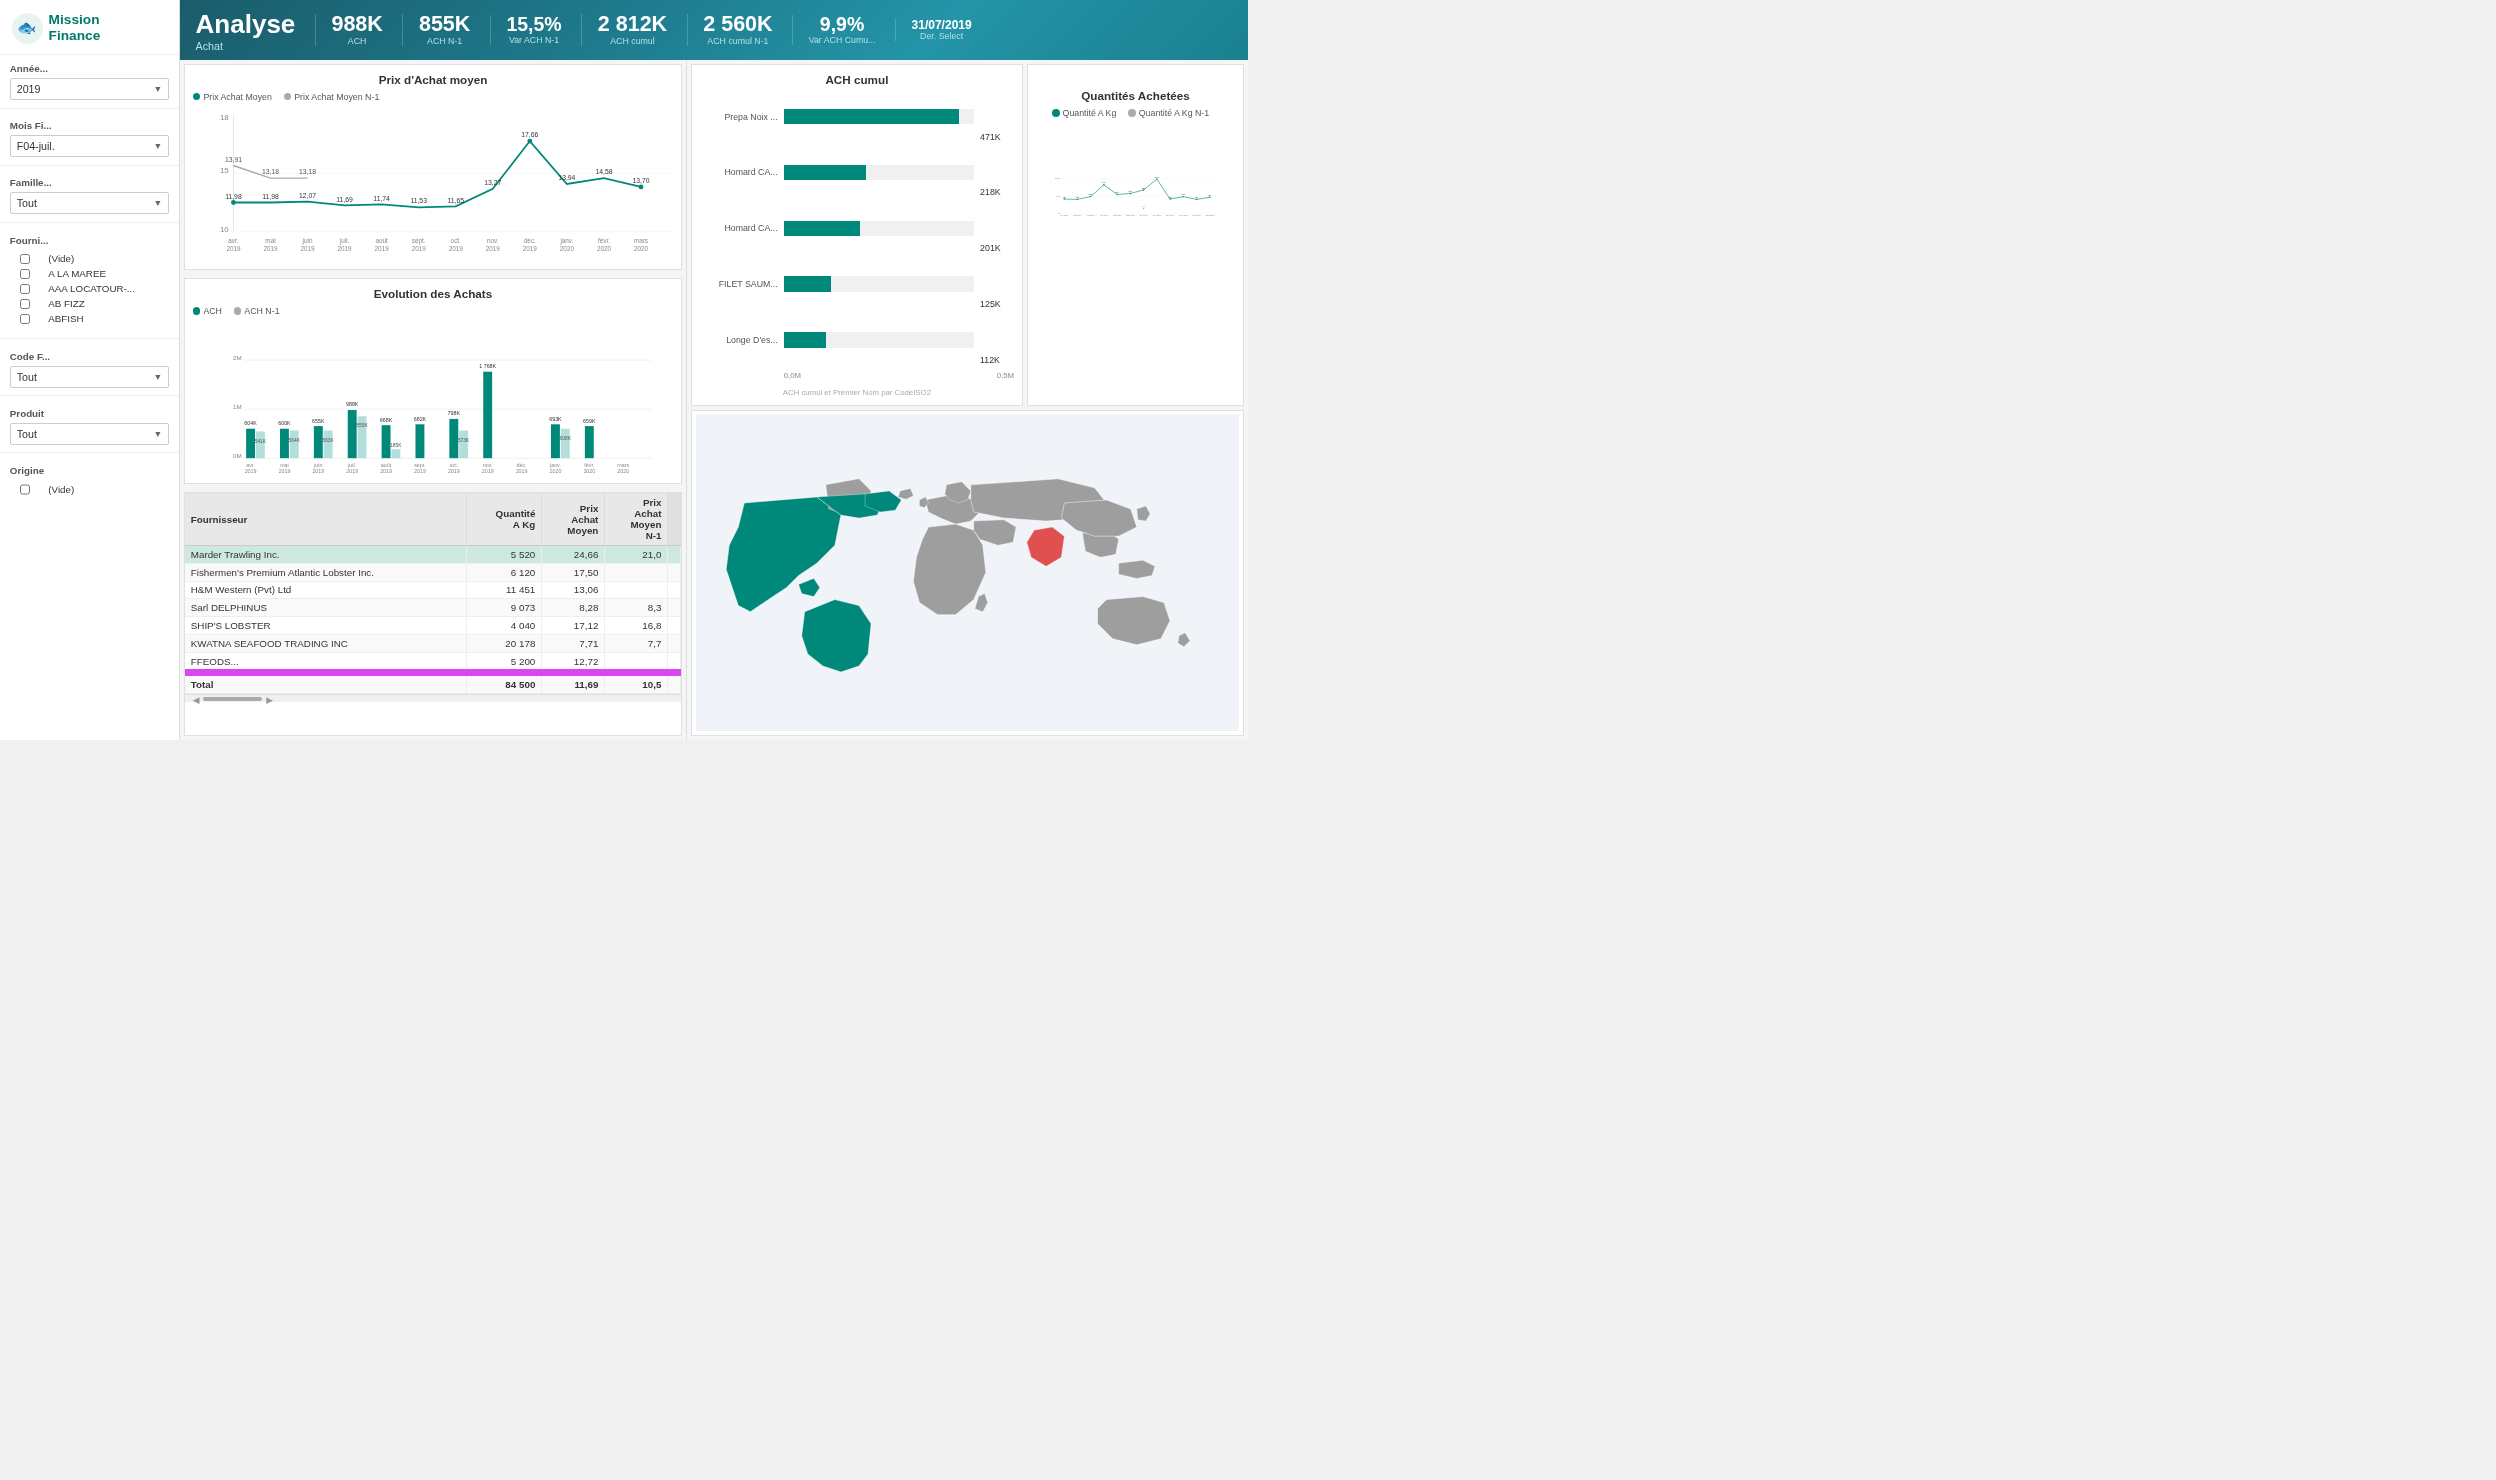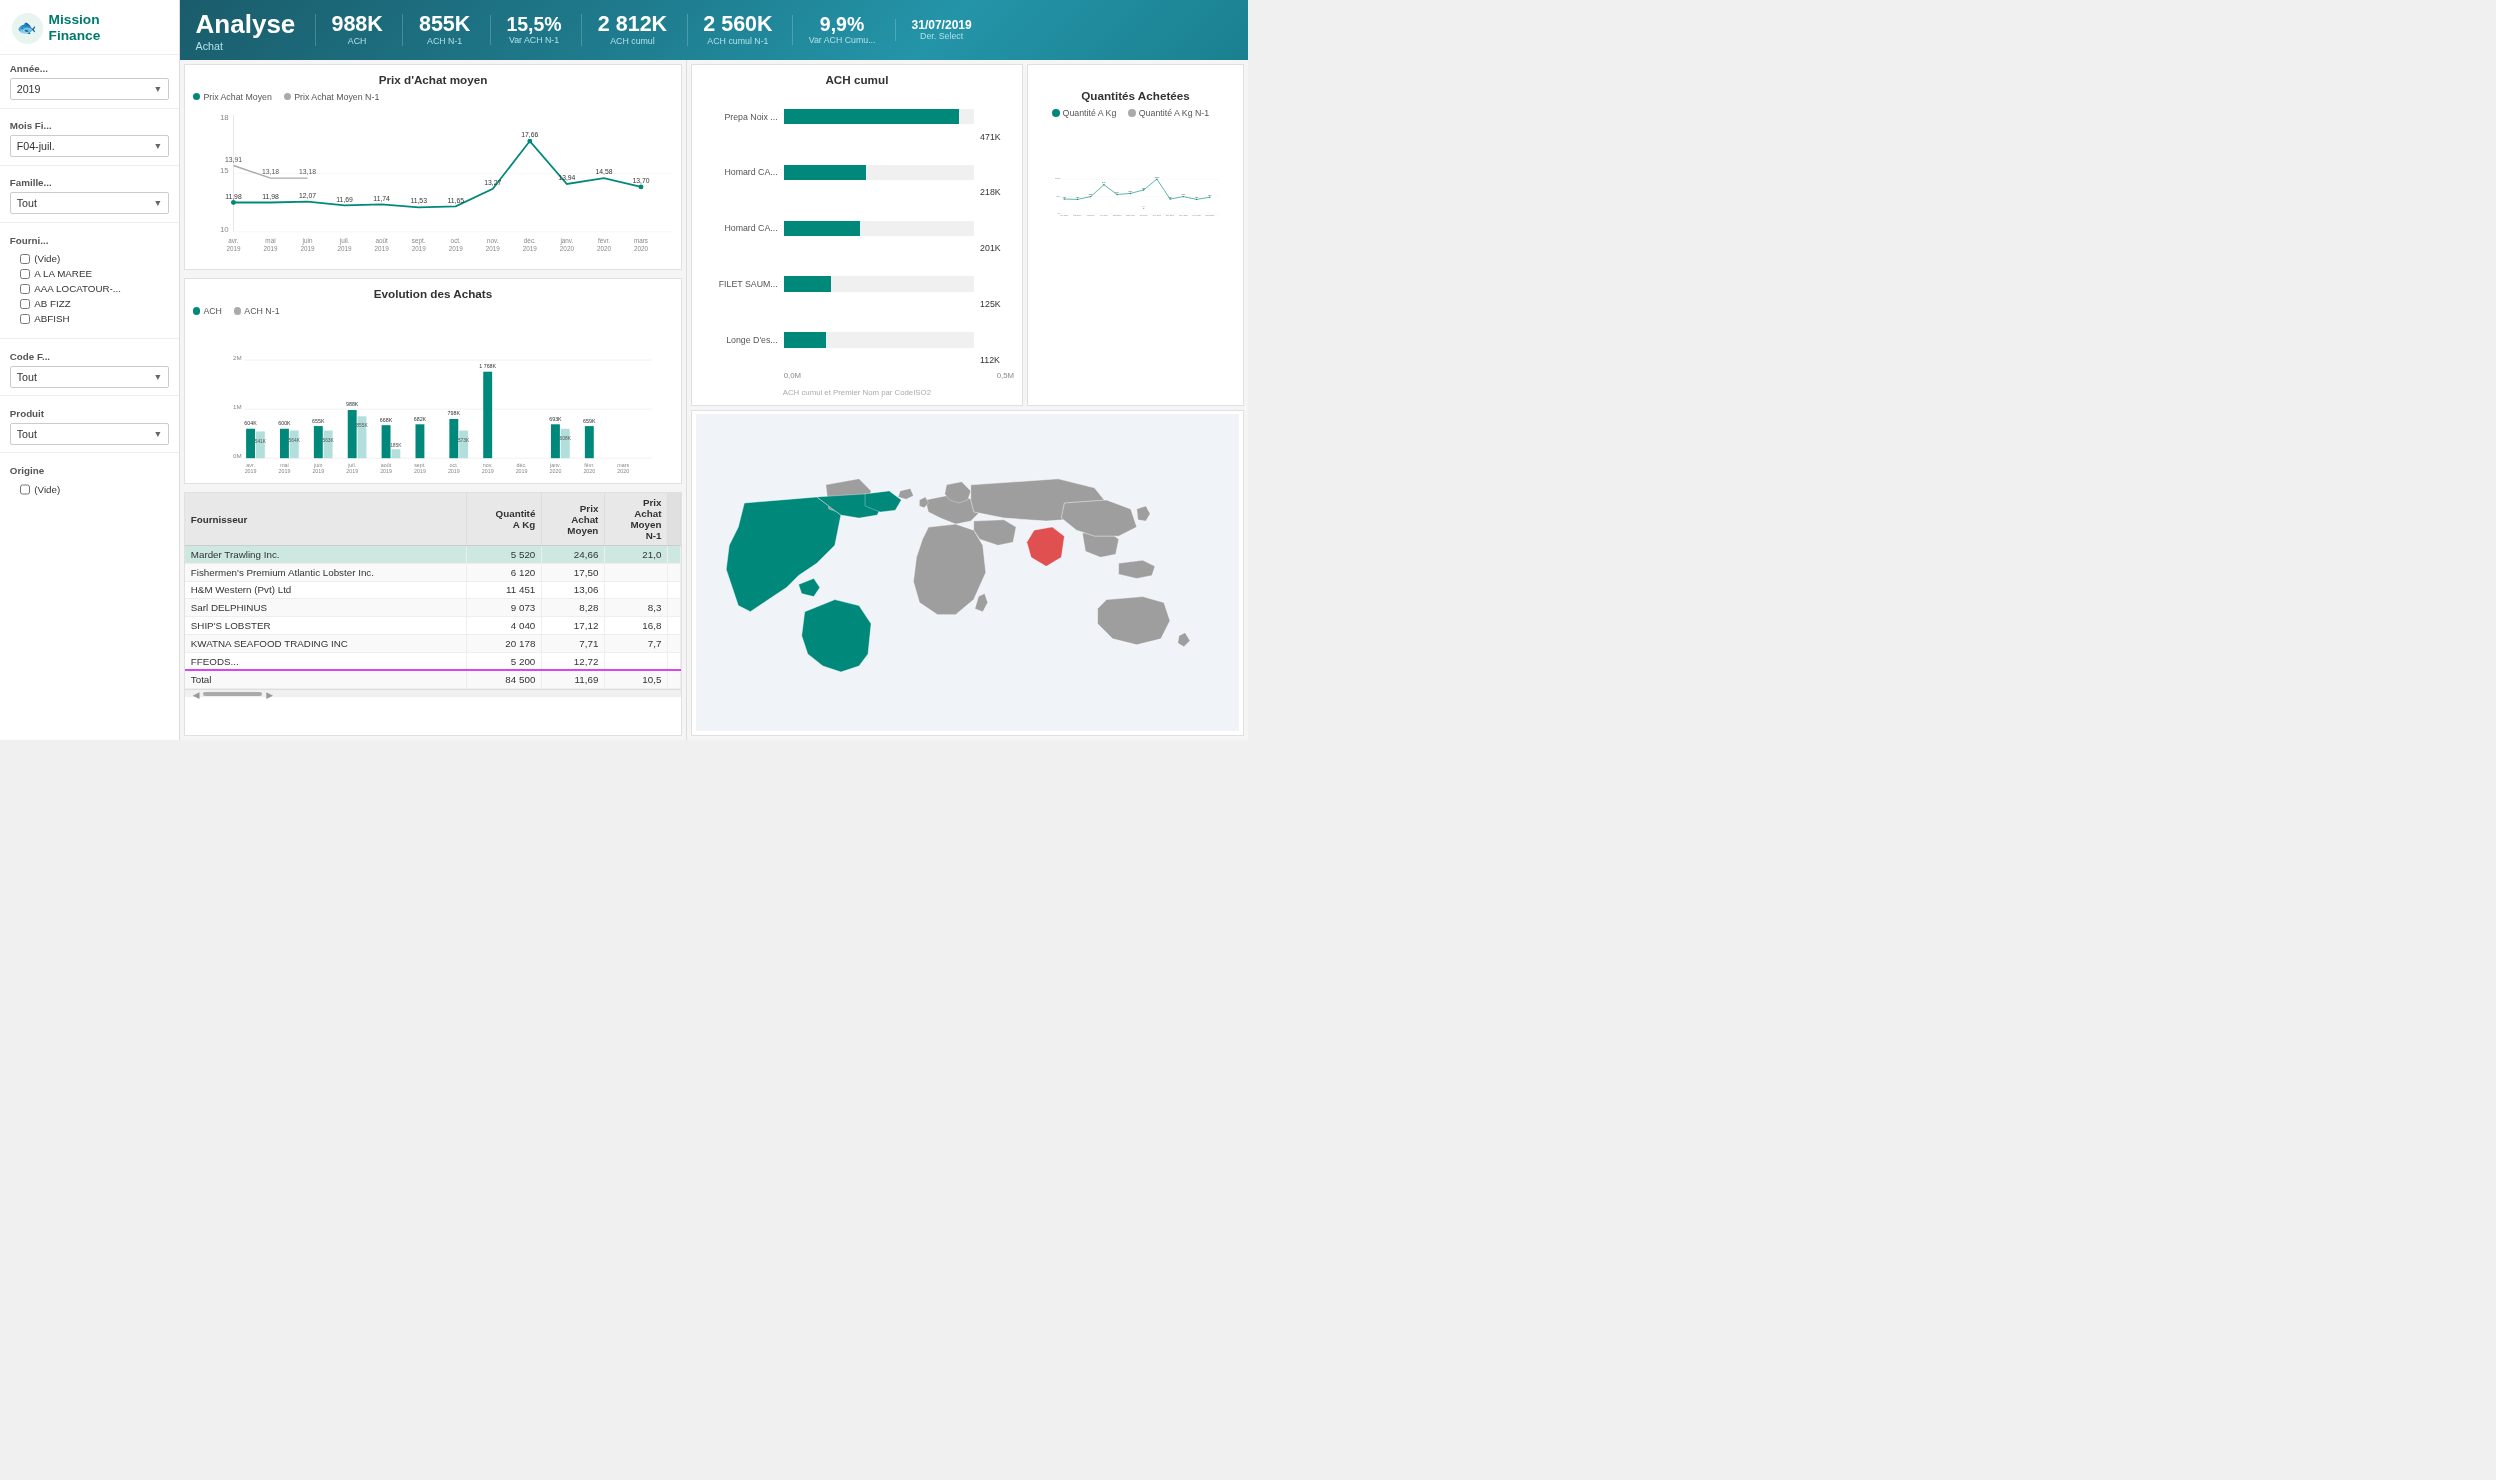--- a/index.html
+++ b/index.html
@@ -44,21 +44,21 @@
       width: 100%; background: #fff; border: 1px solid #ccc;
       border-radius: 2px; padding: 3.9px 5.9px;
       display: flex; justify-content: space-between; align-items: center;
       cursor: pointer; font-size: 10.7px; color: #333;
     }
     .sidebar-dropdown .arrow { color: #666; font-size: 8.8px; }
 
     .sidebar-divider { border: none; border-top: 1px solid #eee; margin: 3.9px 0; }
 
     .checkbox-list { padding: 2px 9.8px 3.9px; max-height: 98px; overflow-y: auto; }
-    .checkbox-item { display: flex; align-items: center; gap: 4px; padding: 2px 0; font-size: 9.8px; color: #333; cursor: pointer; }
+    .checkbox-item { display: flex; align-items: center; gap: 18px; padding: 2px 0; font-size: 9.8px; color: #333; cursor: pointer; }
     .checkbox-item input { width: 10.7px; height: 10.7px; cursor: pointer; }
 
     
     .main-area {
       flex: 1;
       display: flex;
       flex-direction: column;
       background: #e8e8e8;
       overflow: hidden;
     }
@@ -158,21 +158,21 @@
       font-size: 9.8px;
     }
     .data-table td {
       padding: 2.9px 5.9px;
       border-bottom: 1px solid #eee;
       border-right: 1px solid #eee;
       color: #333;
     }
     .data-table tr:nth-child(even) td { background: #f9f9f9; }
     .data-table tr.selected td { background: #cce8e0; }
-    .data-table .total-row td { font-weight: 400; background: #e8e8e8; border-top: 2px solid #d946ef; }
+    .data-table .total-row td { font-weight: 700; background: #e8e8e8; border-top: 7px solid #d946ef; }
     .data-table td.num { text-align: right; }
     .scroll-indicator { height: 7.8px; background: #f0f0f0; border-top: 1px solid #ddd; display: flex; align-items: center; padding: 0 3.9px; }
     .scroll-bar { width: 59px; height: 3.9px; background: #aaa; border-radius: 2px; }
 
     .right-panel {
       flex: 1;
       display: flex;
       flex-direction: column;
       background: #f5f5f5;
     }

